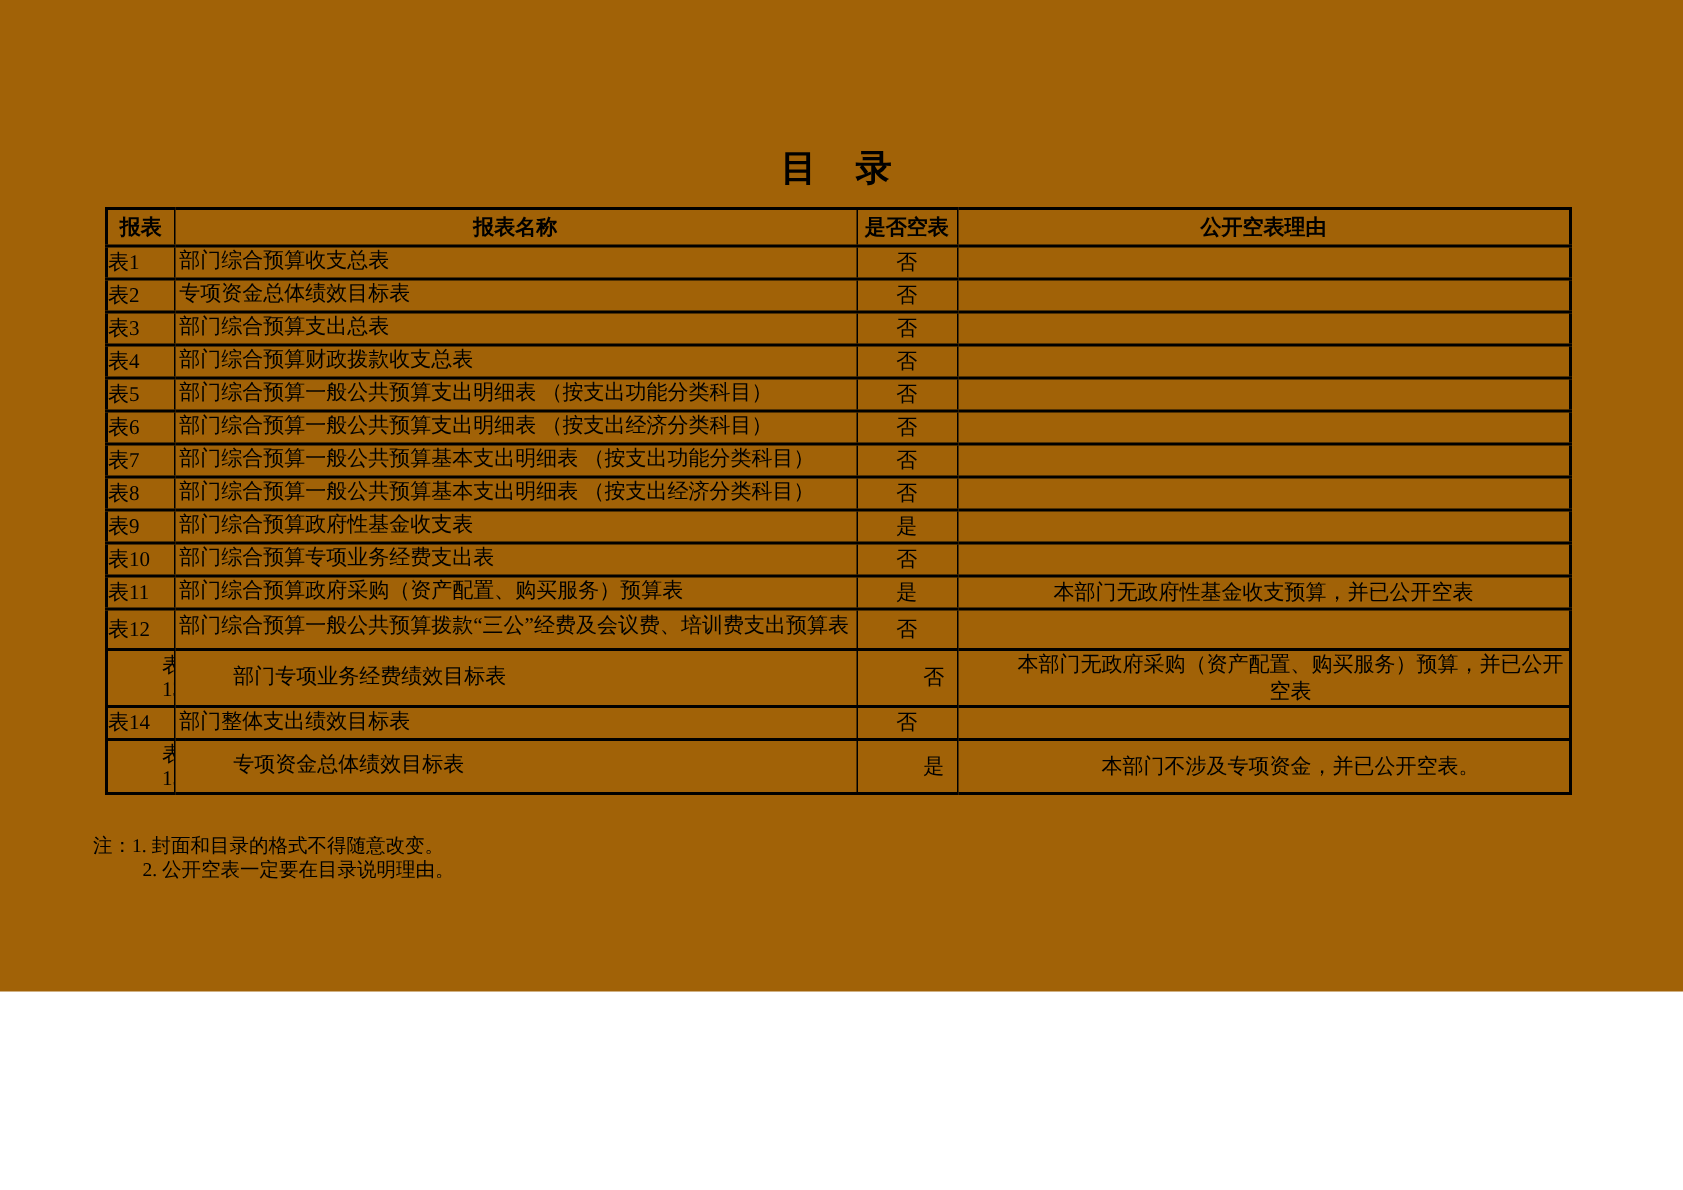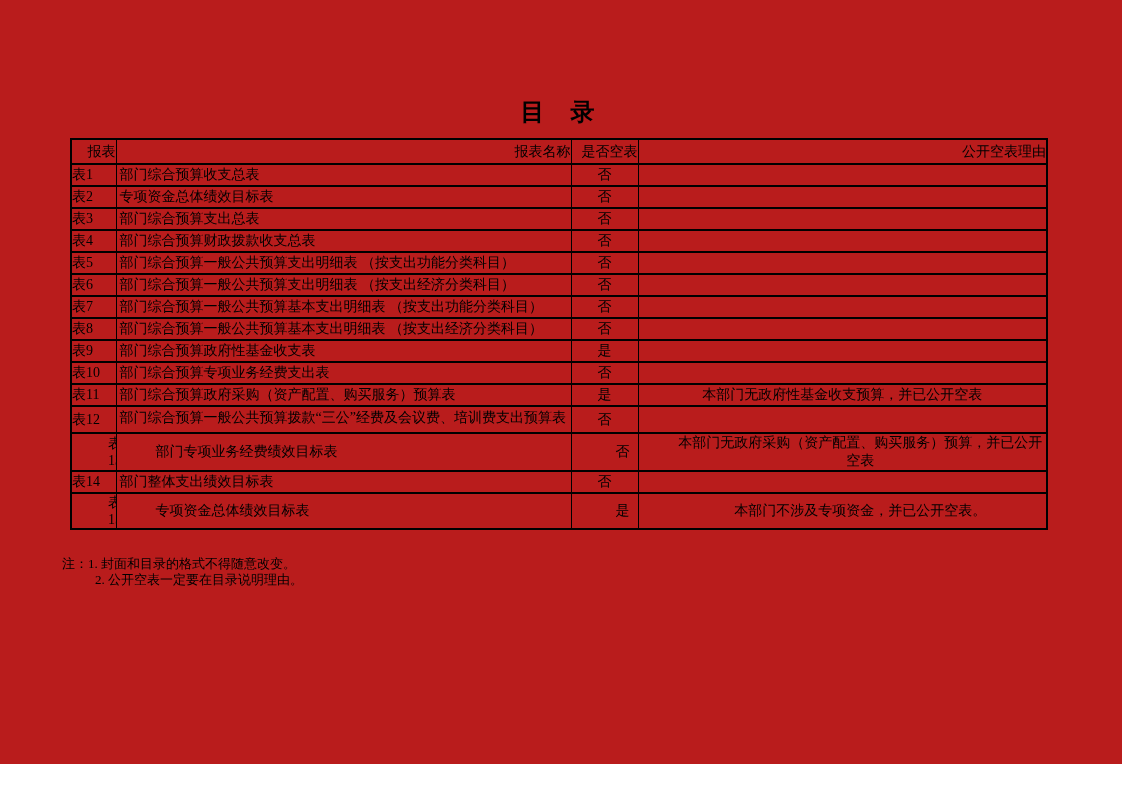--- a/index.html
+++ b/index.html
@@ -8,22 +8,22 @@
     background: #ffffff;
     width: 1122px;
     height: 793px;
     overflow: hidden;
     font-family: "Liberation Serif", "DejaVu Serif", serif;
     color: #000000;
   }
   .page {
     position: relative;
     width: 1122px;
-    height: 764px;
-    background: #b91c1c;
+    height: 661px;
+    background: #a16207;
   }
   .doc-title {
     position: absolute;
     top: 96px;
     left: 70px;
     width: 976px;
     text-align: center;
     font-size: 24px;
     font-weight: bold;
     letter-spacing: 1px;
@@ -42,22 +42,22 @@
     border-right: 1px solid #000;
     border-top: 2px solid #000;
     border-bottom: 2px solid #000;
     font-size: 14px;
     padding: 0;
     overflow: hidden;
     vertical-align: middle;
   }
   table.toc th {
     height: 23px;
-    font-weight: normal;
-    text-align: right;
+    font-weight: bold;
+    text-align: center;
   }
   table.toc td { height: 20px; }
   td.cell-id   { text-align: left; padding-right: 3px; }
   td.cell-name { text-align: left; }
   .name-inner  { line-height: 18px; padding: 0 3px; }
   td.cell-empty  { text-align: center; }
   td.cell-reason { text-align: center; }
   
   tbody tr:nth-child(12) td.cell-name { vertical-align: top; margin-left: 38px; }
   tbody tr:nth-child(12) .name-inner {

